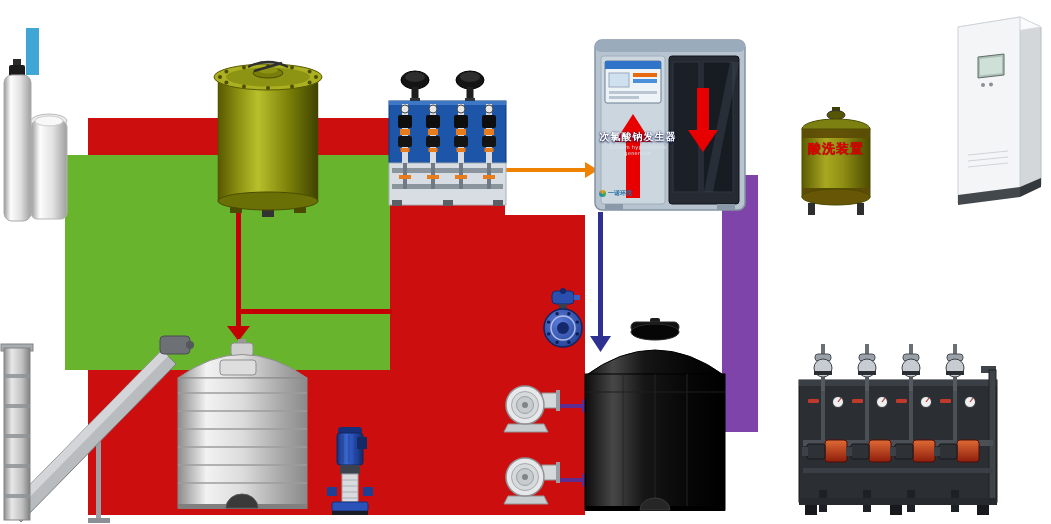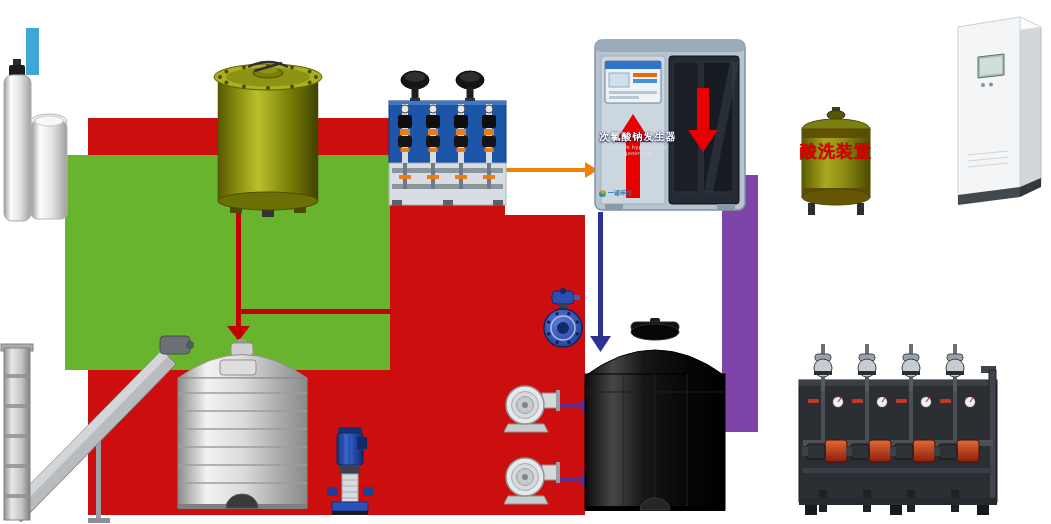--- a/index.html
+++ b/index.html
@@ -11,21 +11,21 @@
   .block.green{background:#68b42c;}
   .block.purple{background:#7e44a9;}
   .label{position:absolute;text-align:center;line-height:1.15;}
   .gen-title{left:595px;top:131px;width:86px;font-size:10px;font-weight:bold;color:#ffffff;
              letter-spacing:1px;text-shadow:0 1px 2px rgba(8,20,70,.95),0 0 2px rgba(8,20,70,.8);}
   .gen-sub{left:595px;top:145px;width:86px;font-size:5px;color:#dde4ec;letter-spacing:.3px;}
   .gen-logo{left:599px;top:190px;display:flex;align-items:center;gap:2px;}
   .gen-logo .dot{width:7px;height:7px;border-radius:50%;
                  background:conic-gradient(#f39c12,#27ae60,#2980b9,#f39c12);}
   .gen-logo .txt{font-size:6px;color:#2471a3;font-weight:bold;}
-  .acid-label{left:800px;top:142px;width:72px;font-size:17px;font-weight:bold;color:#e00000;
+  .acid-label{left:800px;top:142px;width:72px;font-size:13px;font-weight:bold;color:#e00000;
               text-shadow:0 0 1px #6b0d00;letter-spacing:1px;}
 </style>
 </head>
 <body>
 
 <div class="canvas">
 
   <div class="block red" style="left:88px;top:118px;width:417px;height:397px;"></div>
   <div class="block red" style="left:505px;top:215px;width:80px;height:300px;"></div>
   <div class="block green" style="left:65px;top:155px;width:325px;height:215px;"></div>

